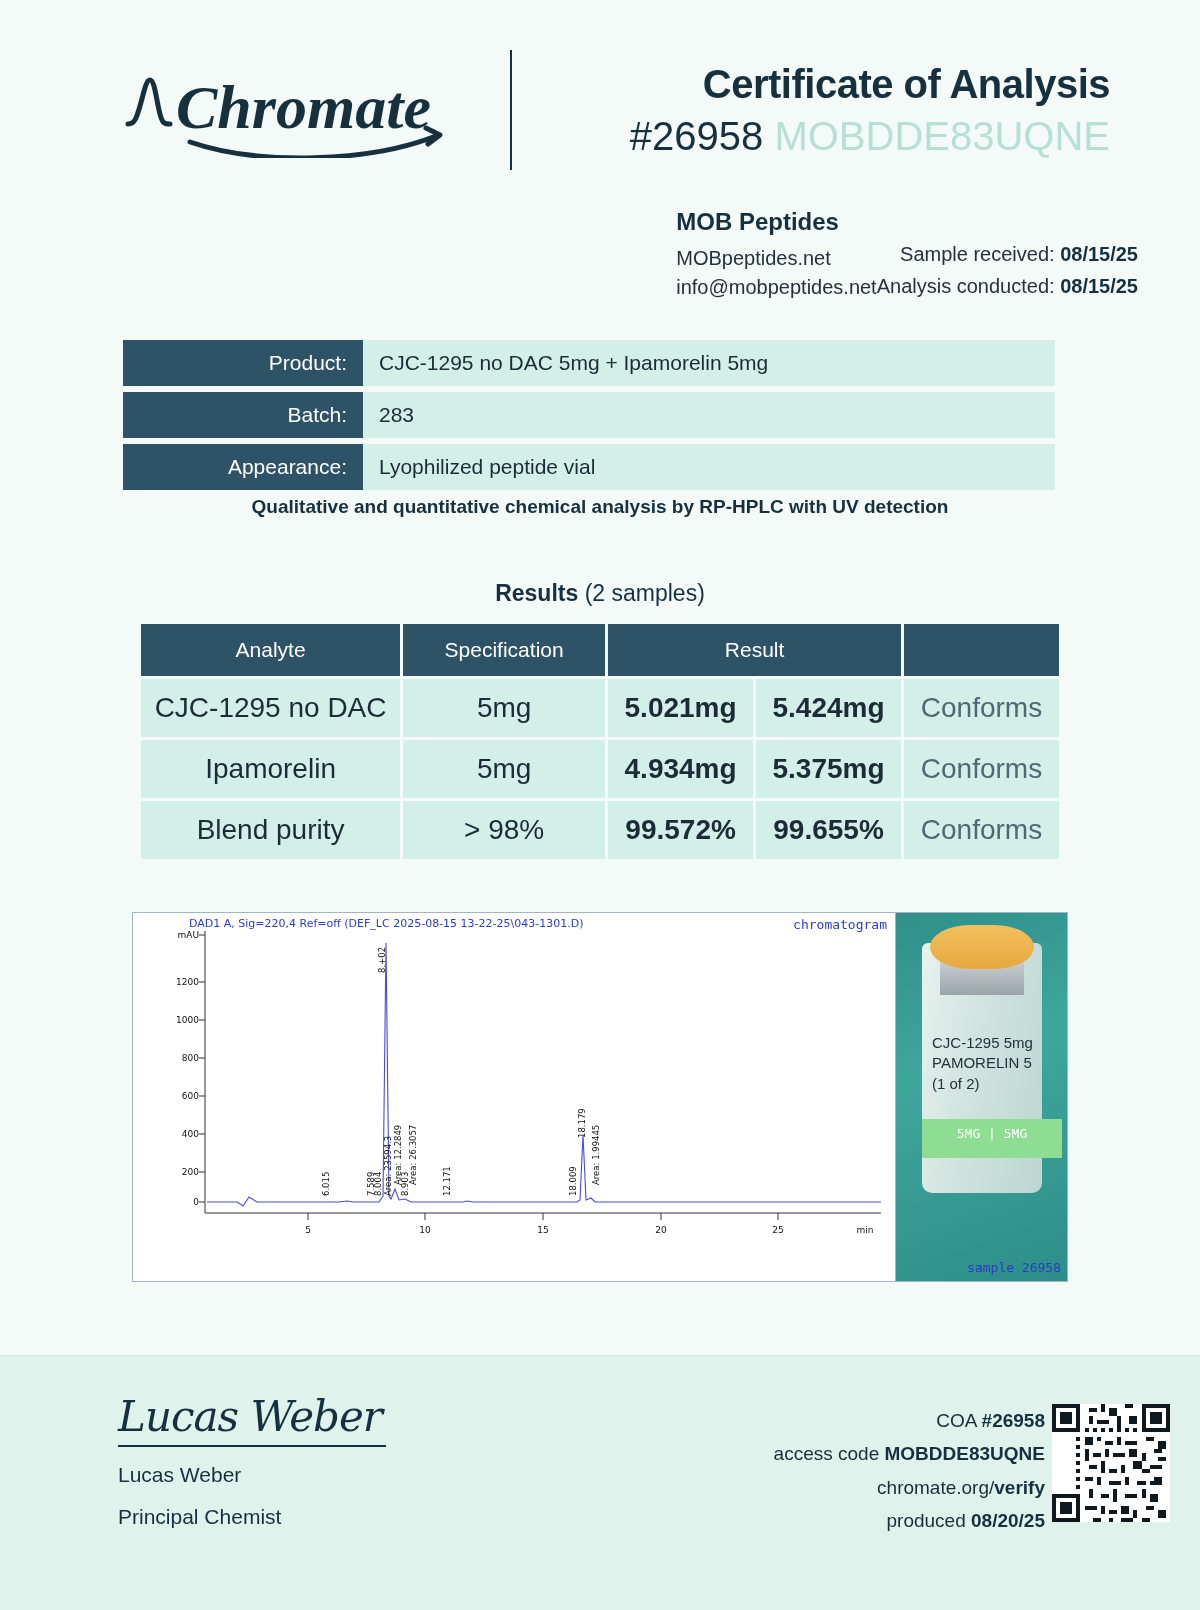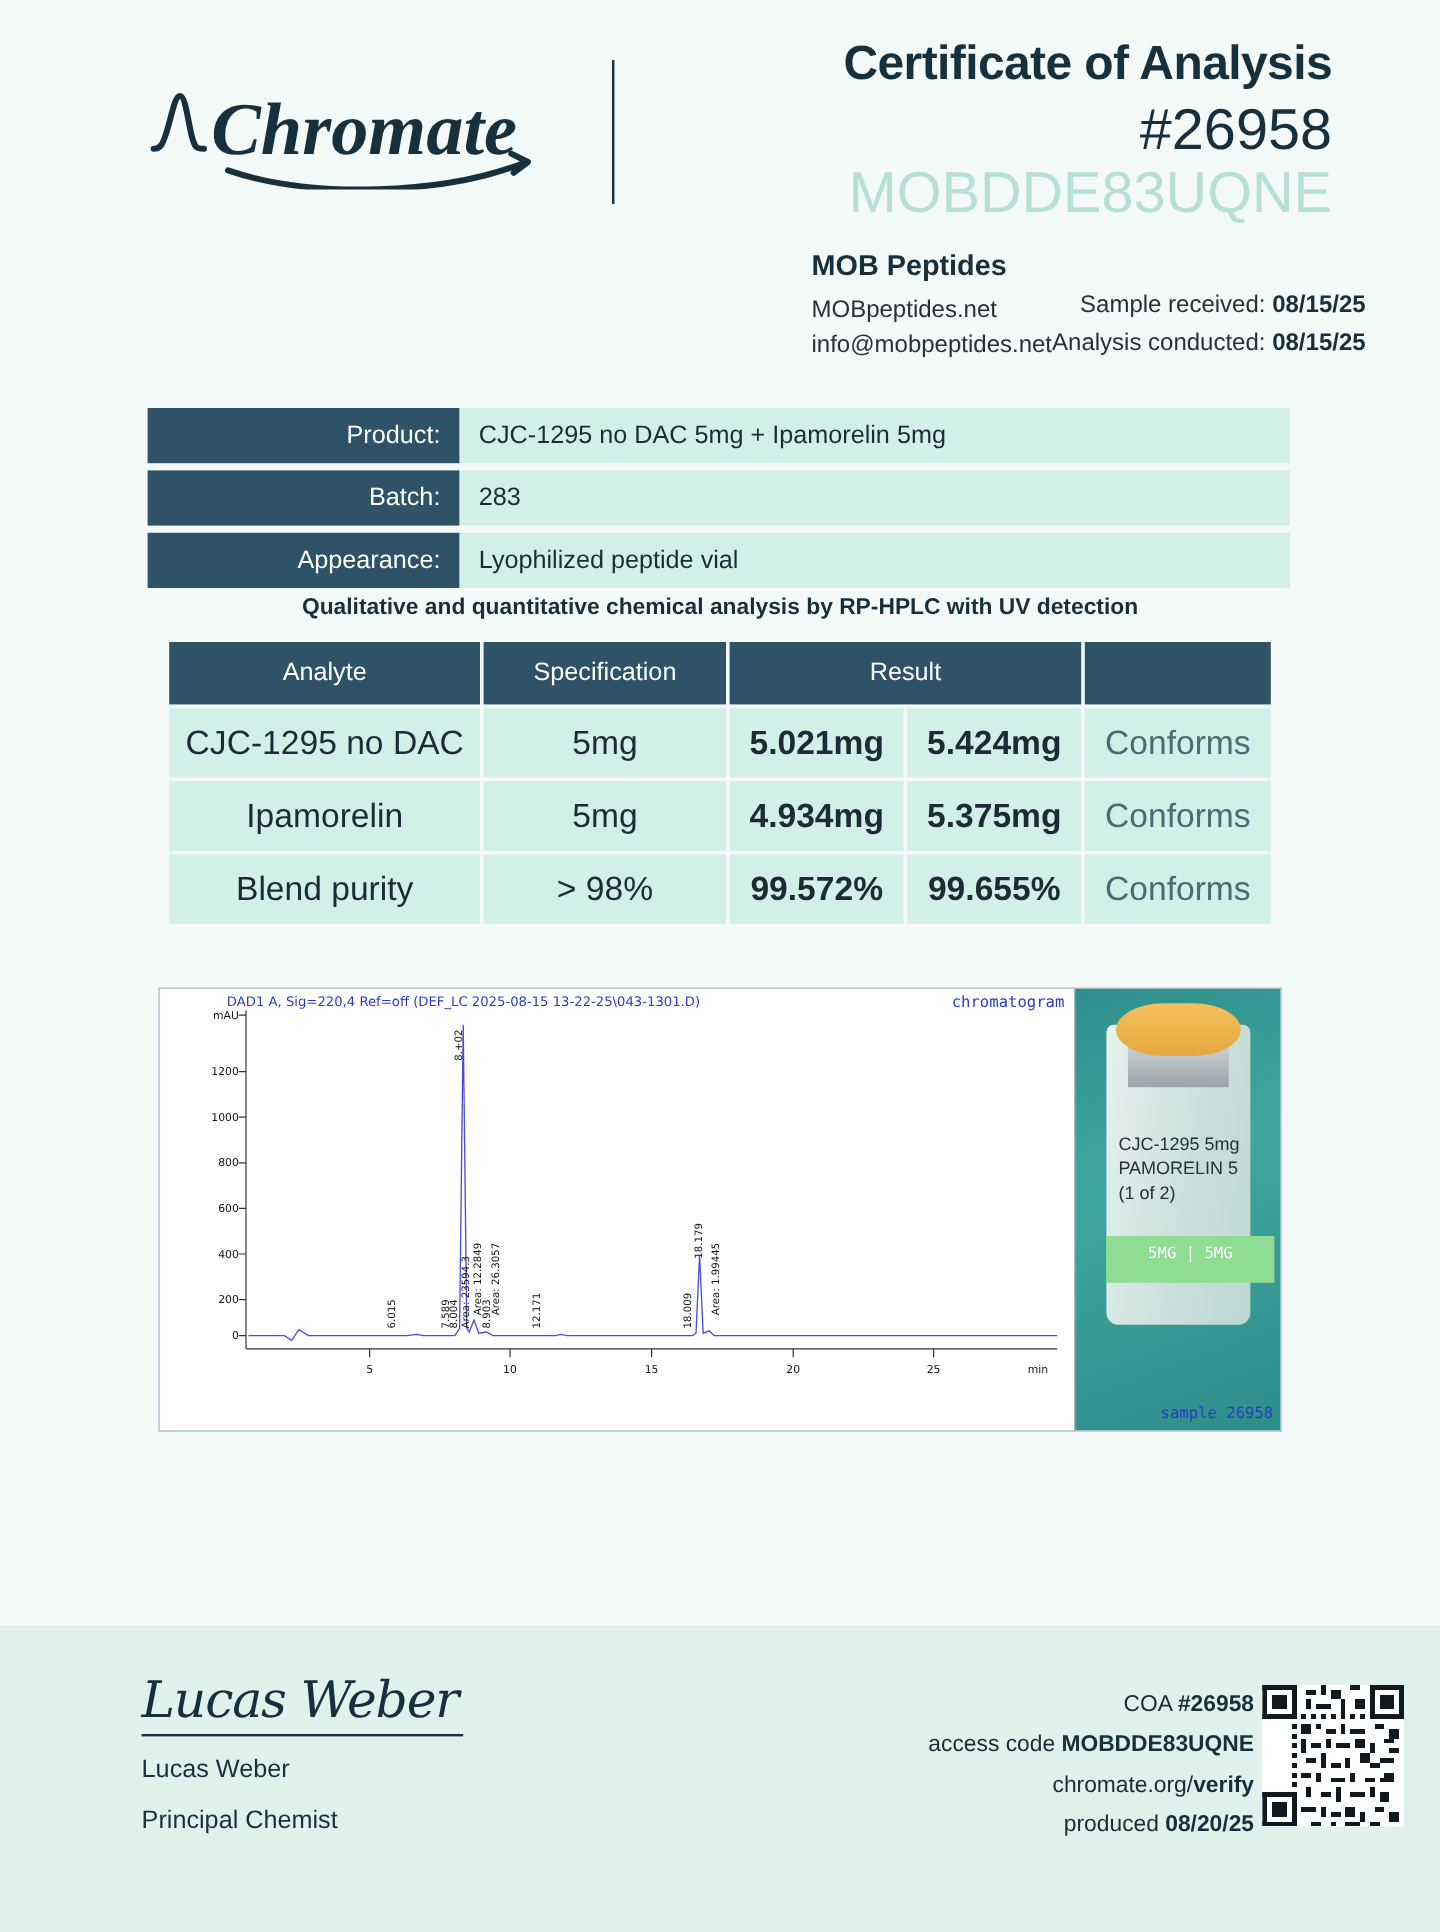--- a/index.html
+++ b/index.html
@@ -40,21 +40,21 @@
   }
   .header-titles { flex: 1; text-align: right; padding-right: 30px; }
   .coa-title {
     font-size: 40px;
     font-weight: bold;
     color: #16303e;
     letter-spacing: -0.5px;
     line-height: 1.1;
   }
   .coa-sub {
-    font-size: 48px;
+    font-size: 40px;
     color: #16303e;
     margin-top: 8px;
     line-height: 1.1;
   }
   .coa-sub .code { color: #b6dfd5; }
 
   
   .client-block {
     display: flex;
     justify-content: flex-end;
@@ -83,21 +83,21 @@
   .client-right b { color: #16303e; }
 
   
   .info-table {
     margin: 38px 60px 0 60px;
     width: 1080px;
     padding-left: 63px;
   }
   .info-row { display: flex; margin-bottom: 6px; }
   .info-label {
-    width: 260px;
+    width: 240px;
     background: #2e5266;
     color: #ffffff;
     font-size: 21px;
     text-align: right;
     padding: 11px 16px;
   }
   .info-value {
     flex: 1;
     background: #d2f0e7;
     color: #1d2b36;
@@ -330,20 +330,24 @@
       <div class="info-value">283</div>
     </div>
     <div class="info-row">
       <div class="info-label">Appearance:</div>
       <div class="info-value">Lyophilized peptide vial</div>
     </div>
   </div>
 
   <div class="method-line">Qualitative and quantitative chemical analysis by RP-HPLC with UV detection</div>
 
+  <div class="results-title">
+    <b>Results</b>
+    <span class="count">(2 samples)</span>
+  </div>
 
   <table class="results-table">
     <thead>
       <tr>
         <th class="col-analyte">Analyte</th>
         <th class="col-spec">Specification</th>
         <th colspan="2">Result</th>
         <th class="col-conf"></th>
       </tr>
     </thead>

